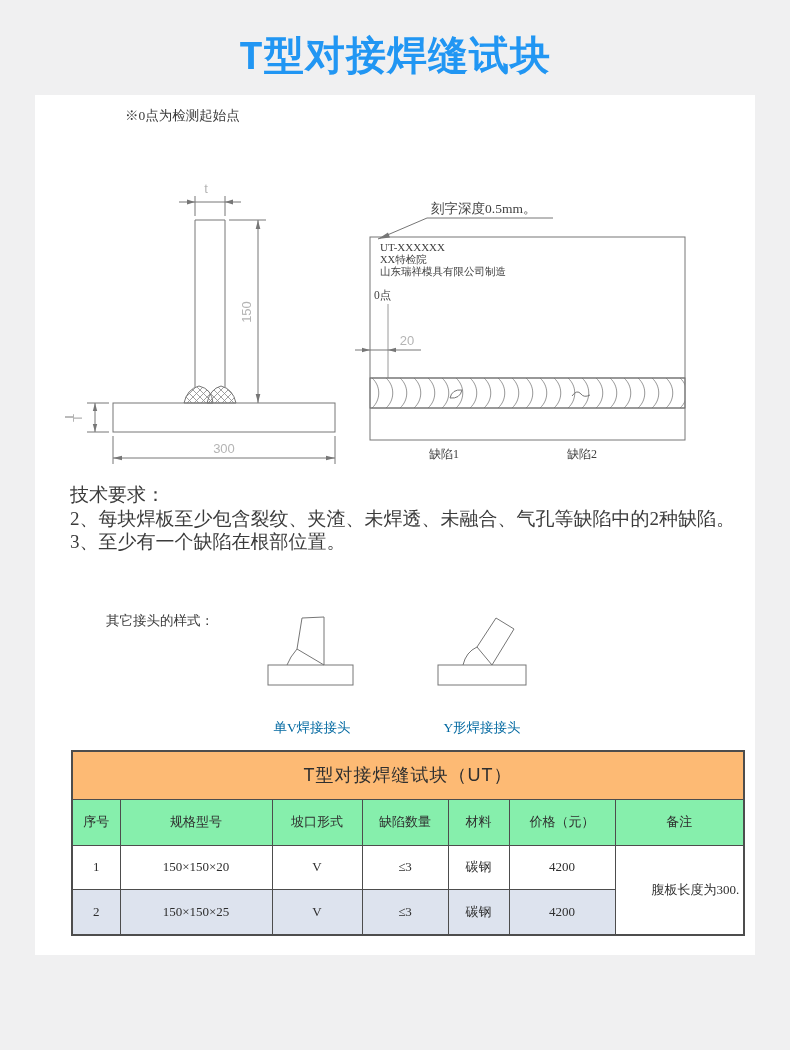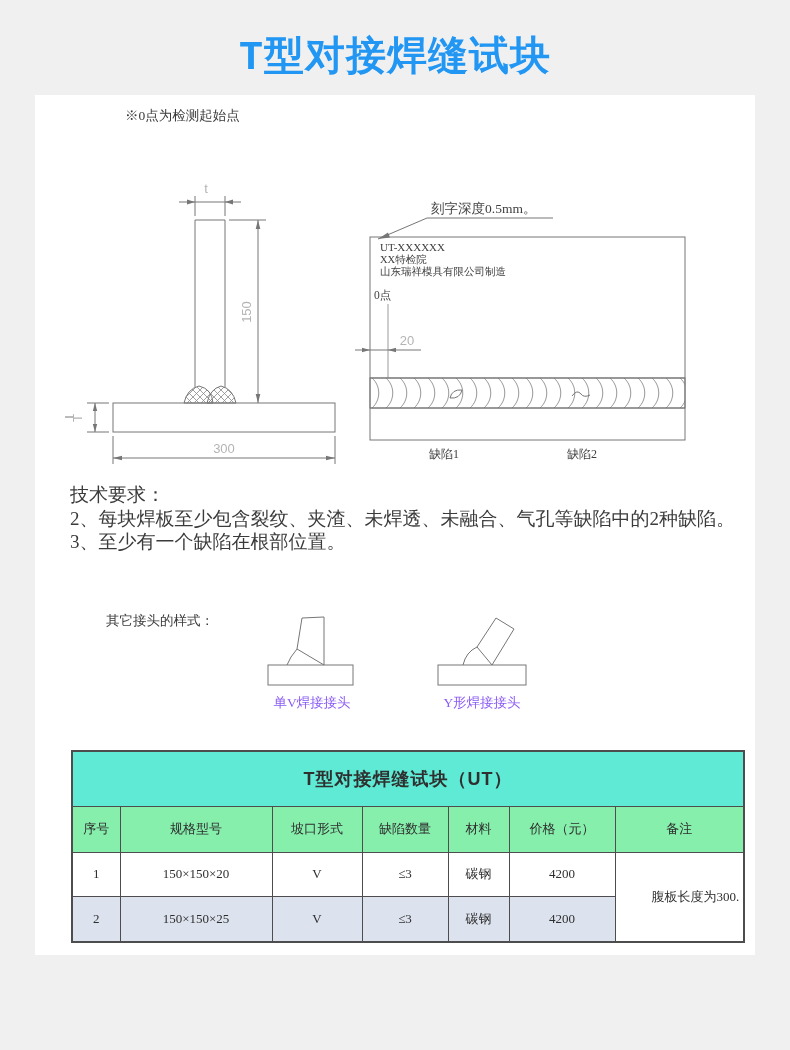--- a/index.html
+++ b/index.html
@@ -31,39 +31,39 @@
   .notes { position:absolute; left:50px; top:8px; font-size:13.5px; color:#3b3b3b;margin-left:40px; }
   .notes div { line-height:25px; }
 
   .svg-abs { position:absolute; }
 
   .tech { position:absolute; left:35px; top:388px; font-size:19px; color:#3b3b3b; }
   .tech div { line-height:23.5px; }
 
   .joints-heading { position:absolute; left:47px; top:517px; font-size:13.5px; color:#3b3b3b;margin-left:24px; }
 
-  .joint-label { position:absolute; top:599px; font-size:13.5px; color:#8b5cf6; text-align:center; }
+  .joint-label { position:absolute; top:624px; font-size:13.5px; color:#0369a1; text-align:center; }
   .joint-label.l1 { left:222px; width:110px; }
   .joint-label.l2 { left:392px; width:110px; }
 
   table.price {
     position:absolute; left:36px; top:655px;
     width:672px;
     border-collapse:collapse;
     table-layout:fixed;
     font-size:13px;
     color:#2e2e2e;
     border:2px solid #4d4d4d;
   }
   table.price td { border:1px solid #4d4d4d; text-align:center; vertical-align:middle; }
   td.banner {
-    height:55px;
-    background:#5eead4;
+    height:48px;
+    background:#fdba74;
     font-family:"Liberation Sans", sans-serif;
-    font-size:18px; font-weight:bold; color:#2f2f2f;
+    font-size:18px; font-weight:normal; color:#2f2f2f;
     letter-spacing:1px;
   }
   tr.head td { height:46px; background:#86efac; }
   tr.r1 td { height:44px; background:#ffffff; }
   tr.r2 td { height:46px; background:#dde3ee; }
   td.remark { background:#ffffff !important;padding-left:32px; }
 
   text { font-family:"Liberation Serif", serif; }
   .dimtxt { fill:#b4b4b4; font-size:13px; font-family:"Liberation Sans", sans-serif; }
   .drawtxt { fill:#3f3f3f; }

